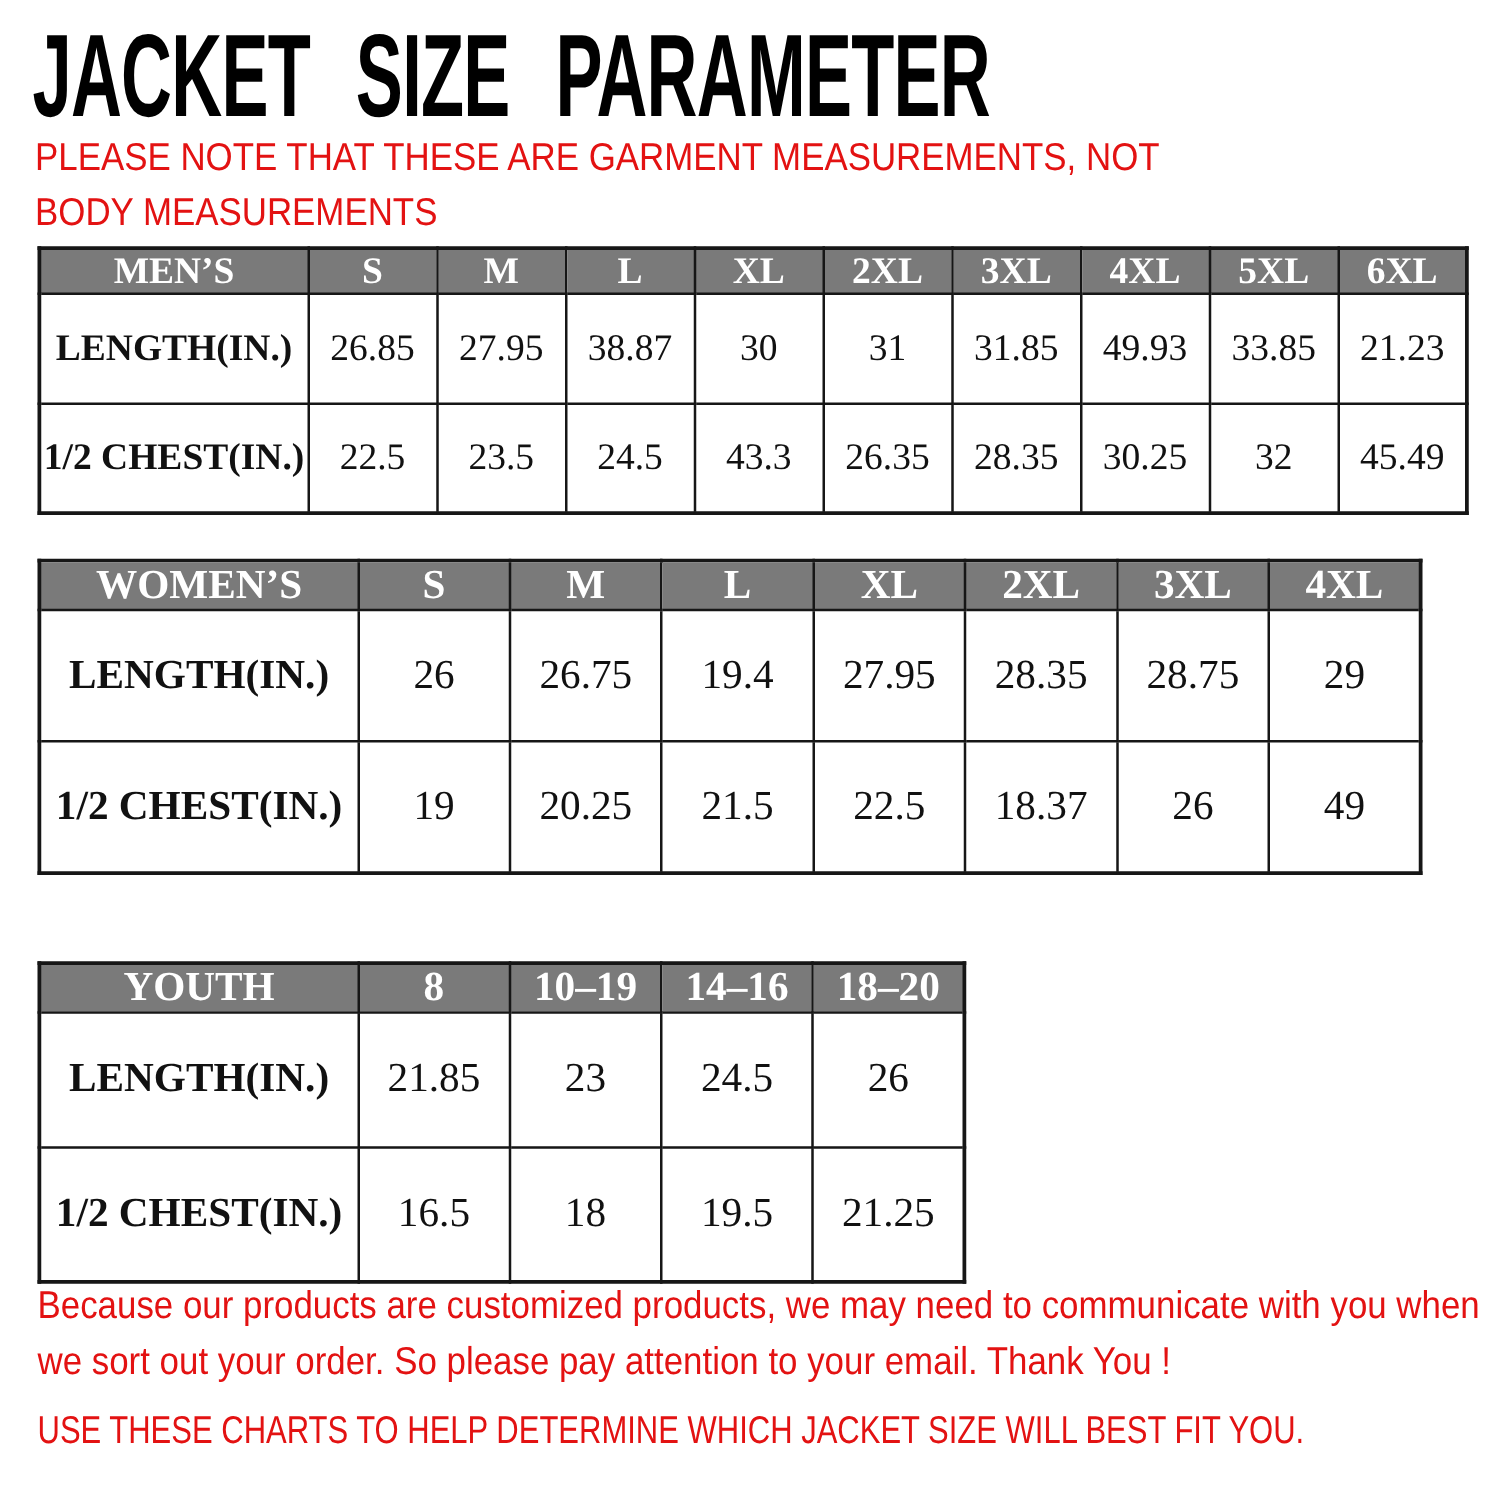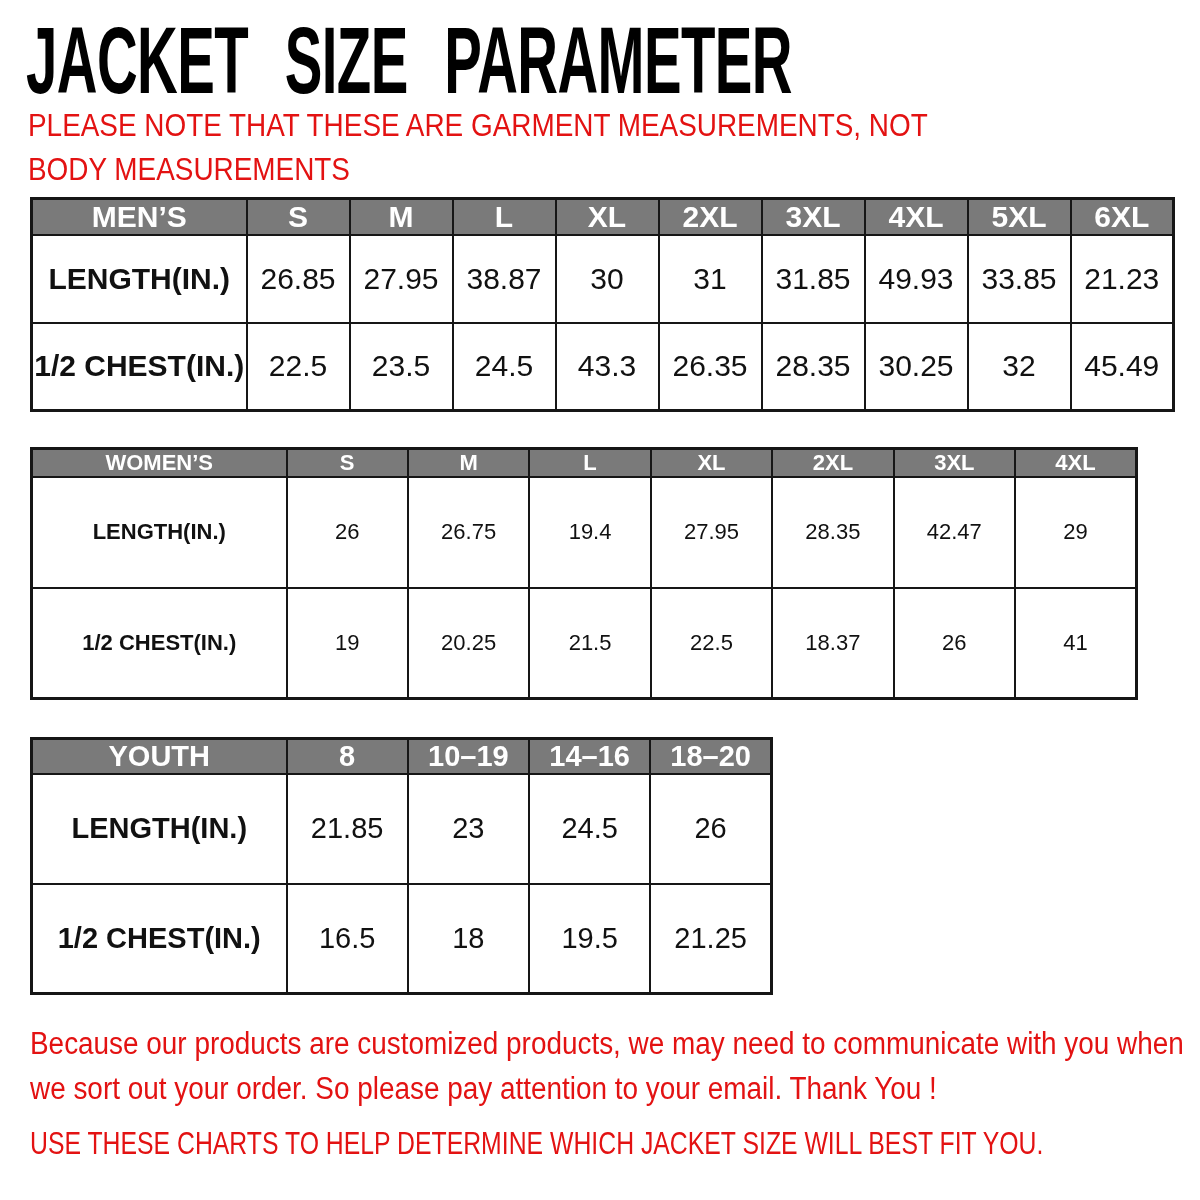--- a/index.html
+++ b/index.html
@@ -33,29 +33,29 @@
     border-collapse:collapse;table-layout:fixed;
     width:100%;height:100%;
     border:3px solid var(--border);
   }
   table.size-table th, table.size-table td{
     border:2px solid var(--border);
     text-align:center;vertical-align:middle;
     padding:0;color:#111;
     overflow:hidden;white-space:nowrap;
   }
-  table.size-table tr{height:33.33%;}
+  table.size-table tr{height:33.33%;font-family:Liberation Serif, serif;}
   table.size-table thead th{
     background:var(--hdr-gray);color:#fff;font-weight:bold;
   }
   td.row-label{font-weight:bold;}
   td.value-cell{font-weight:normal;}
   .t-mens{font-size:30px;}
-  .t-womens{font-size:22px;}
-  .t-youth{font-size:29px;}
+  .t-womens{font-size:33px;}
+  .t-youth{font-size:33px;margin-top:32px;}
   .t-mens col.label-col{width:215px;}
   .t-womens col.label-col{width:255px;}
   .t-youth col.label-col{width:255px;}
   #footer-para{
     position:absolute;left:30px;top:1022px;width:1300px;
     font-size:31px;line-height:1.45;color:var(--red);
     transform:scaleX(0.90);transform-origin:0 0;
   }
   #footer-caps{
     position:absolute;left:30px;top:1126px;
@@ -151,32 +151,32 @@
         </tr>
       </thead>
       <tbody>
         <tr>
           <td class="row-label">LENGTH(IN.)</td>
           <td class="value-cell">26</td>
           <td class="value-cell">26.75</td>
           <td class="value-cell">19.4</td>
           <td class="value-cell">27.95</td>
           <td class="value-cell">28.35</td>
-          <td class="value-cell">42.47</td>
+          <td class="value-cell">28.75</td>
           <td class="value-cell">29</td>
         </tr>
         <tr>
           <td class="row-label">1/2 CHEST(IN.)</td>
           <td class="value-cell">19</td>
           <td class="value-cell">20.25</td>
           <td class="value-cell">21.5</td>
           <td class="value-cell">22.5</td>
           <td class="value-cell">18.37</td>
           <td class="value-cell">26</td>
-          <td class="value-cell">41</td>
+          <td class="value-cell">49</td>
         </tr>
       </tbody>
     </table>
   </div>
 <div id="youth-table-wrap" class="table-wrap">
     <table class="size-table t-youth">
       <colgroup>
         <col class="label-col">
         <col>
         <col>

